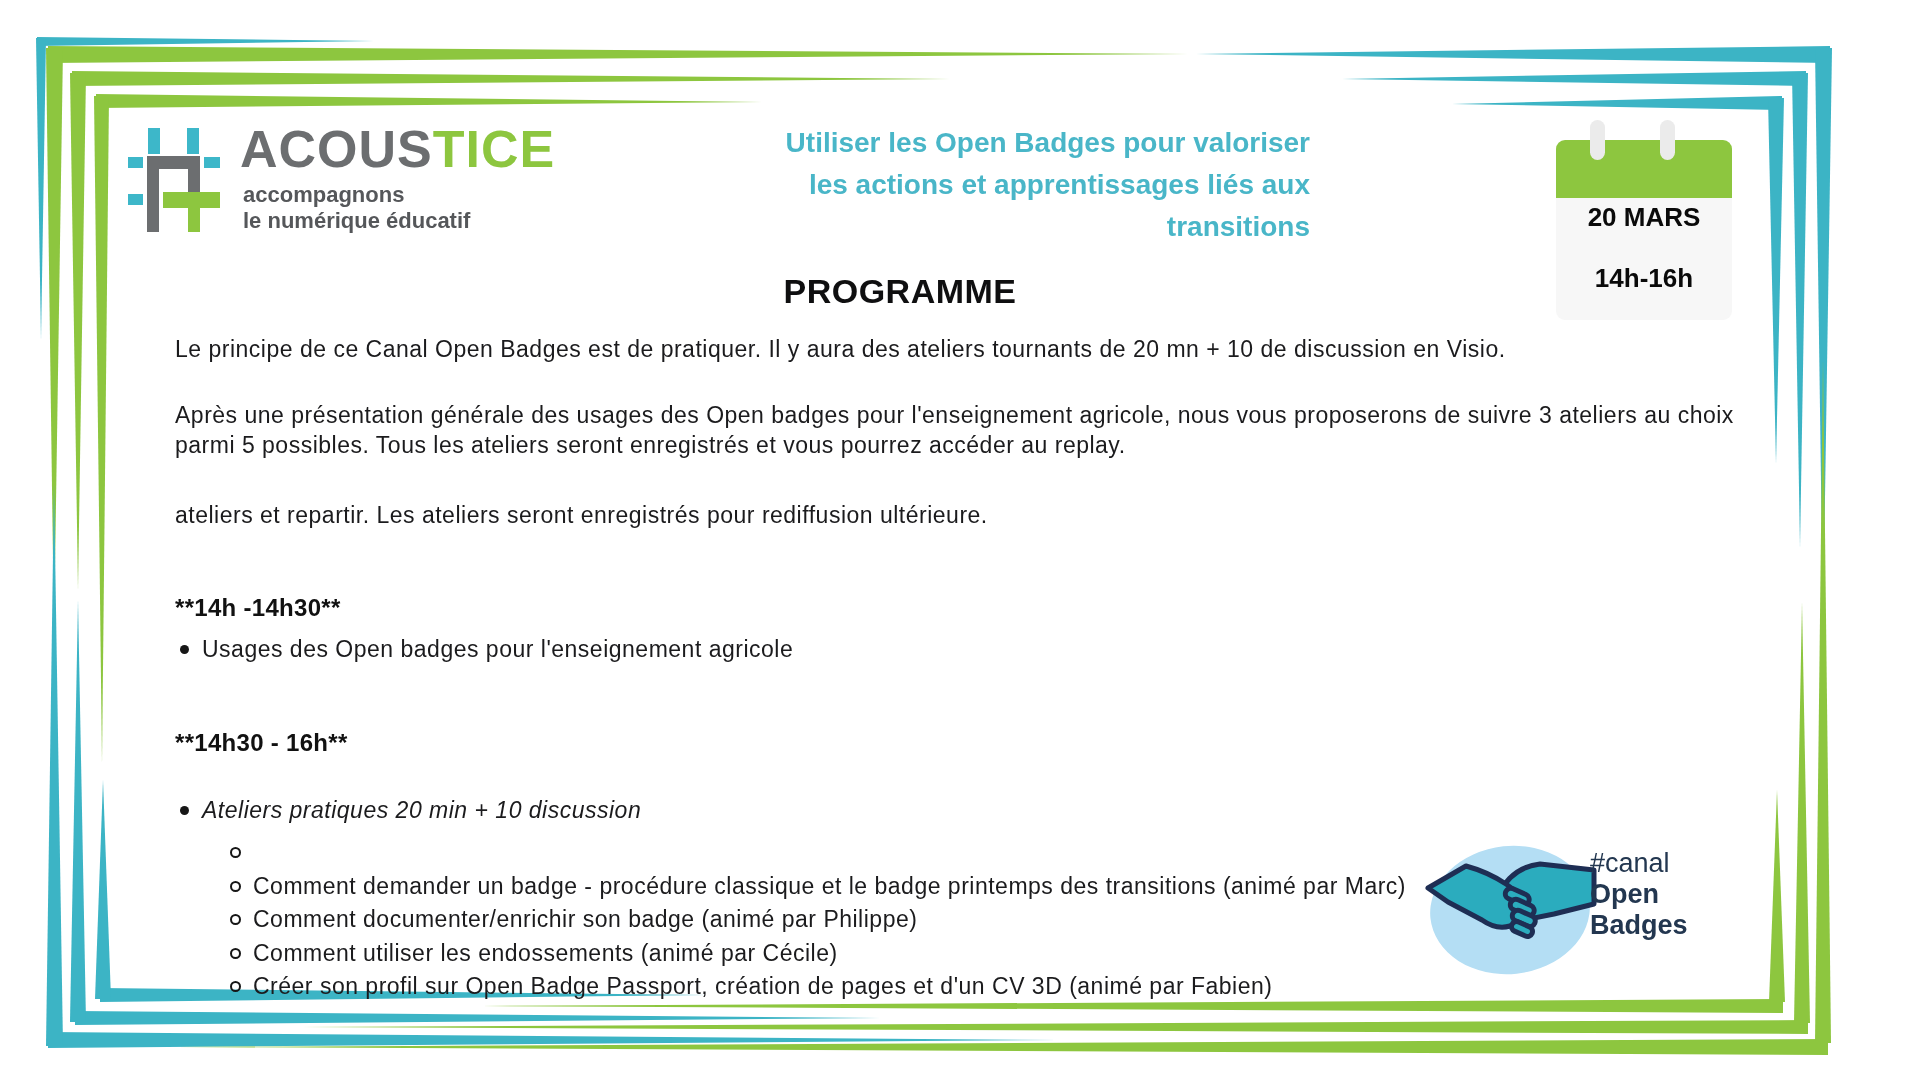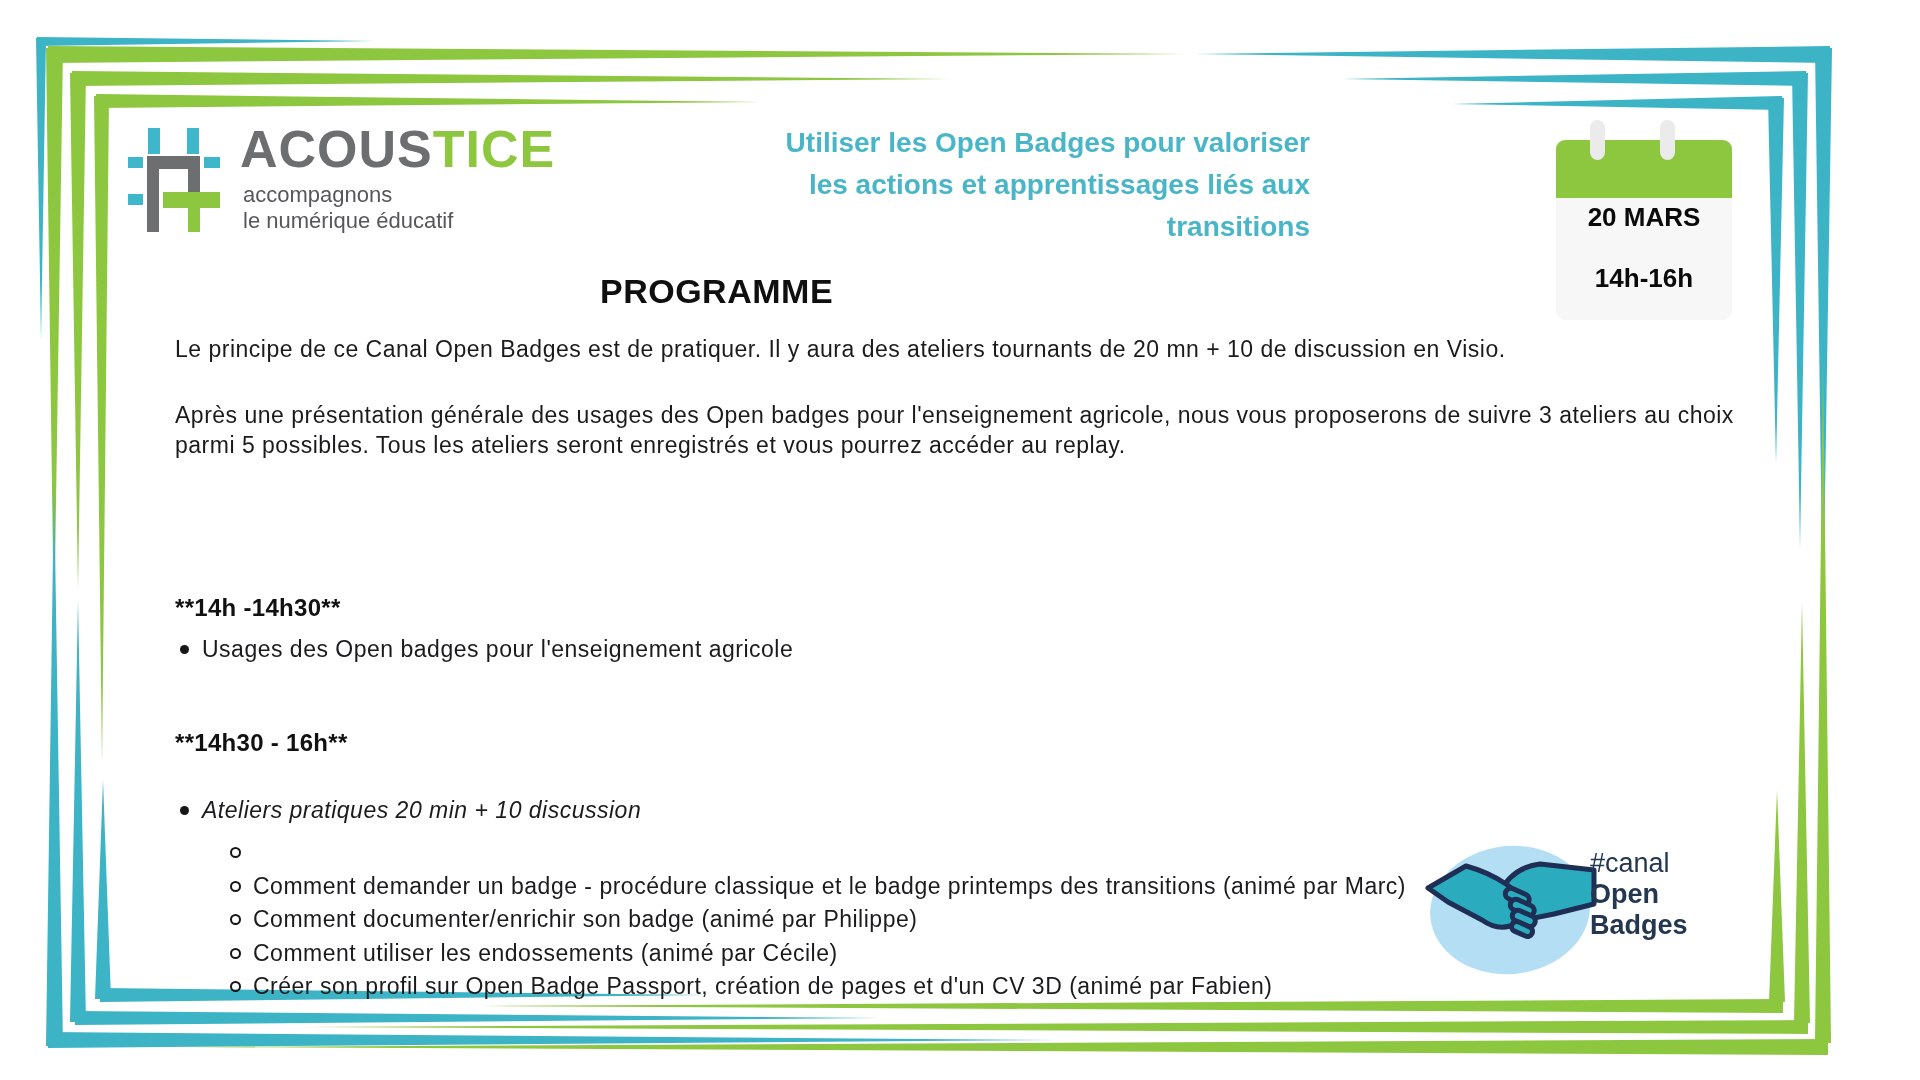--- a/index.html
+++ b/index.html
@@ -11,26 +11,26 @@
 
   
   .logo-icon { position:absolute; left:128px; top:128px; width:92px; height:104px; }
   .logo-icon span { position:absolute; display:block; }
   .tq { background:#3db7c9; }
   .gq { background:#6c6e70; }
   .grq { background:#8dc63f; }
   .brand { position:absolute; left:240px; top:122px; font-size:52px; line-height:54px;
            font-weight:700; letter-spacing:1px; color:#6c6e70; white-space:nowrap; }
   .brand .green { color:#8dc63f; }
-  .tagline { position:absolute; left:243px; top:182px; font-size:22px; line-height:26px; color:#55575a; }
+  .tagline { position:absolute; left:243px; top:182px; font-size:22px; line-height:26px; color:#55575a;font-weight:bold; }
 
   
   .title { position:absolute; left:640px; top:122px; width:670px; text-align:right;
            font-size:28px; line-height:42px; font-weight:700; color:#49b6c8; }
-  .programme { position:absolute; left:600px; top:272px; width:600px; 
+  .programme { position:absolute; left:600px; top:272px; width:600px; text-align:center;
                font-size:34px; font-weight:700; letter-spacing:.5px; color:#0f0f10; }
 
   
   .calendar { position:absolute; left:1556px; top:120px; width:176px; height:200px; }
   .cal-body { position:absolute; left:0; right:0; top:20px; bottom:0; background:#f7f7f7; border-radius:9px; }
   .cal-header { position:absolute; left:0; right:0; top:20px; height:58px; background:#8dc63f; border-radius:9px 9px 0 0; }
   .ring { position:absolute; top:0; width:15px; height:40px; background:#ebebeb; border-radius:8px; }
   .r1 { left:34px; } .r2 { left:104px; }
   .cal-date { position:absolute; left:0; right:0; top:82px; text-align:center; font-size:26px; font-weight:700; color:#0a0a0a; }
   .cal-time { position:absolute; left:0; right:0; top:114px; text-align:center; font-size:26px; font-weight:700; color:#0a0a0a;margin-top:29px; }
@@ -134,20 +134,21 @@
   <div class="programme">PROGRAMME</div>
 
   <div class="para" id="p1">
     <div>Le principe de ce Canal Open Badges est de pratiquer. Il y aura des ateliers tournants de 20 mn + 10 de discussion en Visio.</div>
   </div>
   <div class="para" id="p2">
     <div>Après une présentation générale des usages des Open badges pour l'enseignement agricole, nous vous proposerons de suivre 3 ateliers au choix</div>
     <div>parmi 5 possibles. Tous les ateliers seront enregistrés et vous pourrez accéder au replay.</div>
   </div>
   <div class="para" id="p3">
+    <div>ateliers et repartir. Les ateliers seront enregistrés pour rediffusion ultérieure.</div>
   </div>
 
   <div class="time-label" id="tl1">**14h -14h30**</div>
   <div class="brow" id="b1">
     <span class="disc"></span>
     <span>Usages des Open badges pour l'enseignement agricole</span>
   </div>
 
   <div class="time-label" id="tl2">**14h30 - 16h**</div>
   <div class="brow" id="b2">

